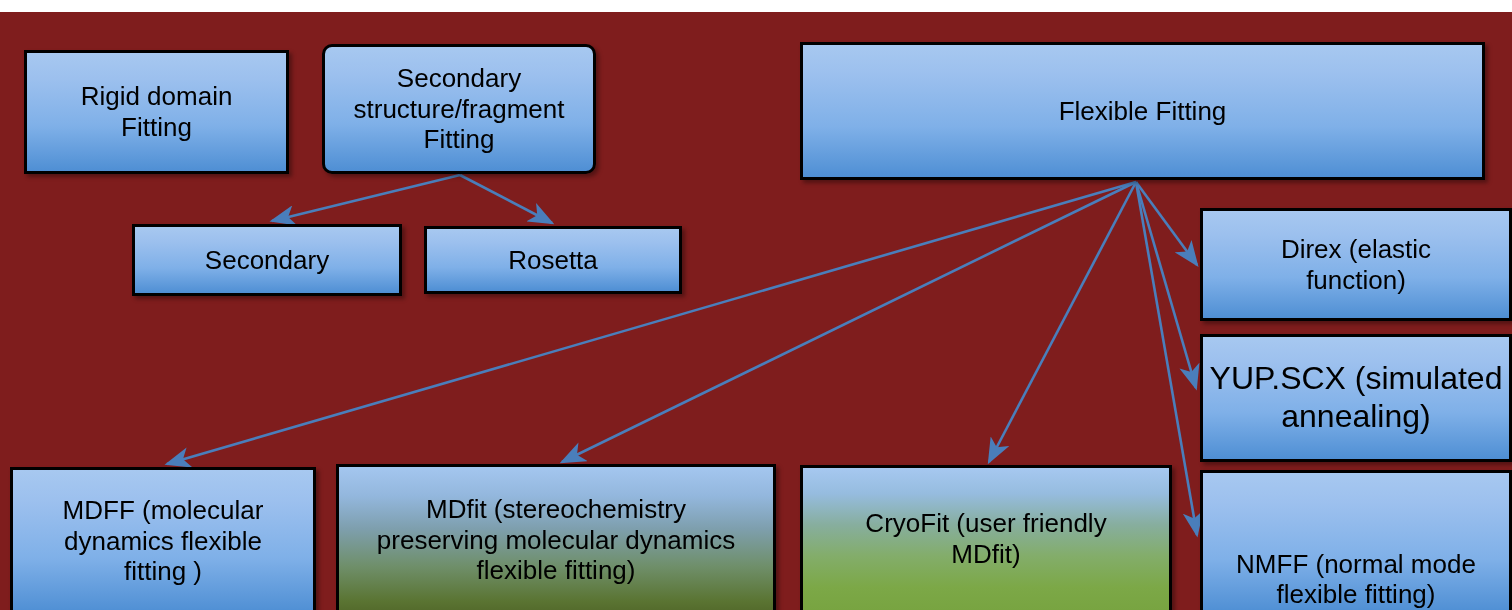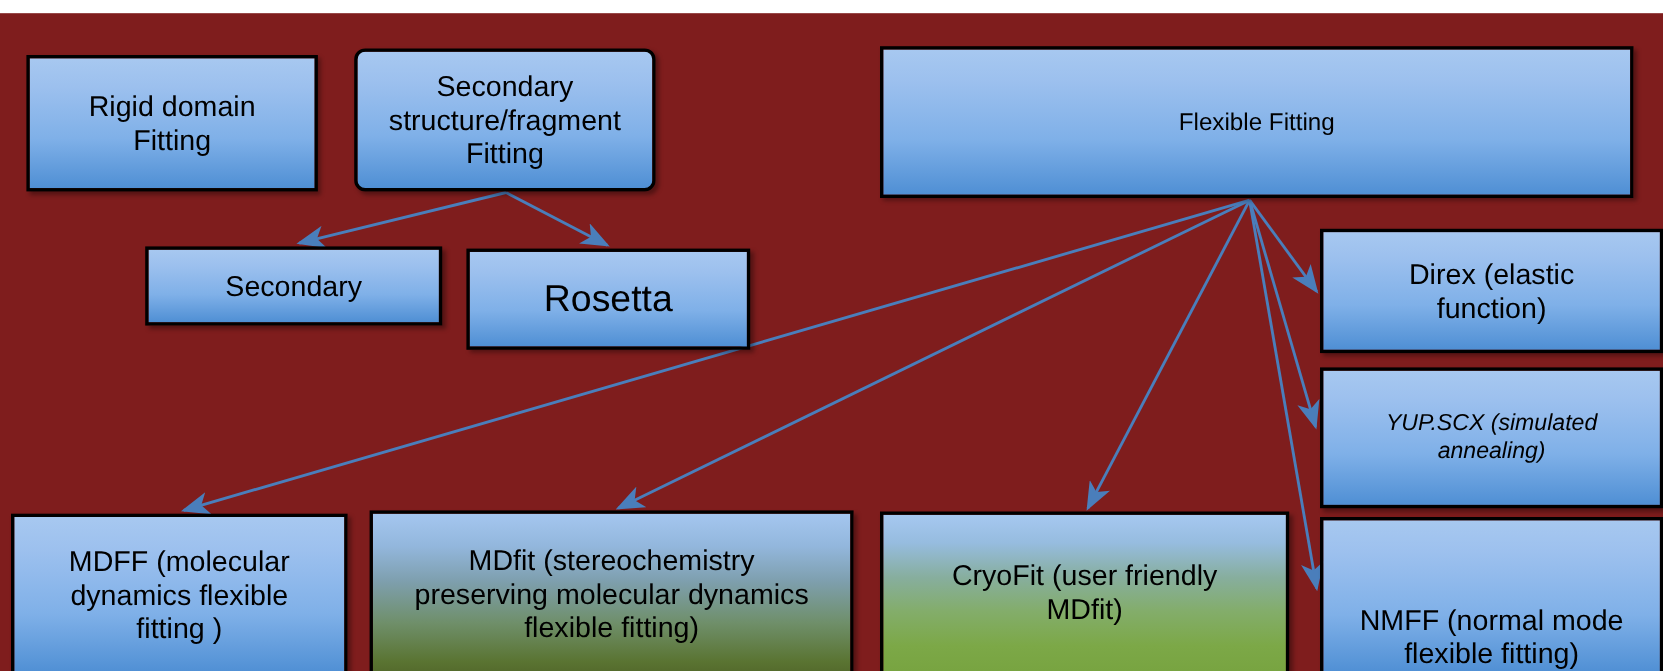--- a/index.html
+++ b/index.html
@@ -83,31 +83,31 @@
 Fitting</span>
       </div>
       <div class="node fill-blue" style="left: 322px; top: 32px; width: 274px; height: 130px; font-size: 26px; border-radius: 10px;">
         <span class="label">Secondary
 structure/fragment
 Fitting</span>
       </div>
       <div class="node fill-blue" style="left: 132px; top: 212px; width: 270px; height: 72px; font-size: 26px;">
         <span class="label">Secondary</span>
       </div>
-      <div class="node fill-blue" style="left: 424px; top: 214px; width: 258px; height: 92px; font-size: 34px;">
+      <div class="node fill-blue" style="left: 424px; top: 214px; width: 258px; height: 68px; font-size: 26px;">
         <span class="label">Rosetta</span>
       </div>
-      <div class="node fill-blue" style="left: 800px; top: 30px; width: 685px; height: 138px; font-size: 22px;">
+      <div class="node fill-blue" style="left: 800px; top: 30px; width: 685px; height: 138px; font-size: 26px;">
         <span class="label">Flexible Fitting</span>
       </div>
       <div class="node fill-blue" style="left: 1200px; top: 196px; width: 312px; height: 113px; font-size: 26px;">
         <span class="label">Direx (elastic
 function)</span>
       </div>
-      <div class="node fill-blue" style="left: 1200px; top: 322px; width: 312px; height: 128px; font-size: 21px; font-style: italic;">
+      <div class="node fill-blue" style="left: 1200px; top: 322px; width: 312px; height: 128px; font-size: 32px;">
         <span class="label">YUP.SCX (simulated
 annealing)</span>
       </div>
       <div class="node fill-blue" style="left: 10px; top: 455px; width: 306px; height: 148px; font-size: 26px;">
         <span class="label">MDFF (molecular
 dynamics flexible
 fitting )</span>
       </div>
       <div class="node fill-blue-olive" style="left: 336px; top: 452px; width: 440px; height: 152px; font-size: 26px;">
         <span class="label">MDfit (stereochemistry

